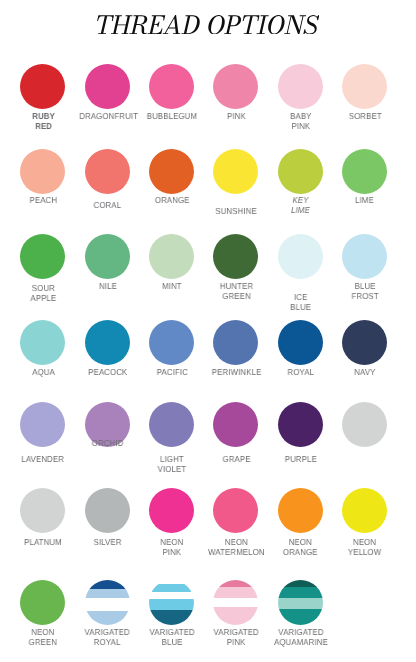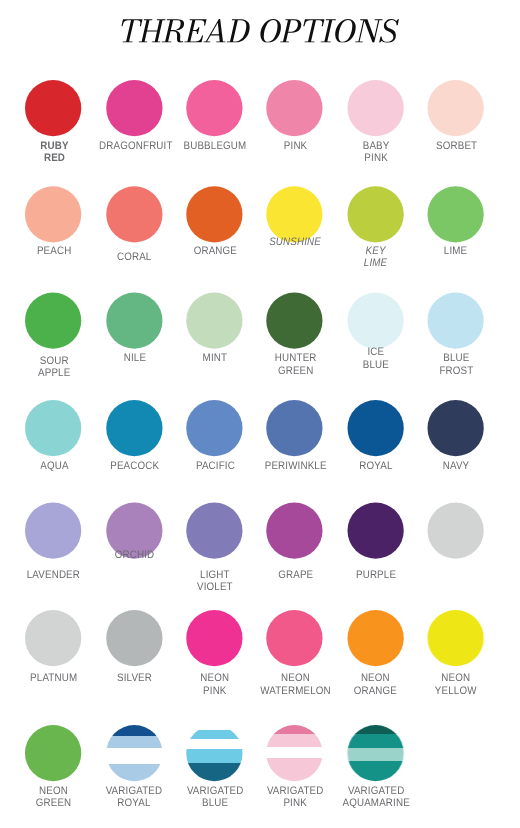--- a/index.html
+++ b/index.html
@@ -100,21 +100,21 @@
       <div class="cell" style="left: 75.5px; top: 0px;">
         <div class="swatch" style="top: 148.9px; background: rgb(242, 117, 109);"></div>
         <div class="label" style="top: 201px;"><span>CORAL</span></div>
       </div>
       <div class="cell" style="left: 139.9px; top: 0px;">
         <div class="swatch" style="top: 148.9px; background: rgb(227, 96, 37);"></div>
         <div class="label" style="top: 196.4px;"><span>ORANGE</span></div>
       </div>
       <div class="cell" style="left: 204.25px; top: 0px;">
         <div class="swatch" style="top: 148.9px; background: rgb(250, 230, 50);"></div>
-        <div class="label" style="top: 189px; font-style: italic;"><span>SUNSHINE</span></div>
+        <div class="label" style="top: 207px;"><span>SUNSHINE</span></div>
       </div>
       <div class="cell" style="left: 268.6px; top: 0px;">
         <div class="swatch" style="top: 148.9px; background: rgb(186, 206, 62);"></div>
         <div class="label" style="top: 196.4px; font-style: italic;"><span>KEY
 LIME</span></div>
       </div>
       <div class="cell" style="left: 332.95px; top: 0px;">
         <div class="swatch" style="top: 148.9px; background: rgb(124, 199, 101);"></div>
         <div class="label" style="top: 196.4px;"><span>LIME</span></div>
       </div>
@@ -131,21 +131,21 @@
         <div class="swatch" style="top: 234.1px; background: rgb(195, 220, 187);"></div>
         <div class="label" style="top: 281.8px;"><span>MINT</span></div>
       </div>
       <div class="cell" style="left: 204.25px; top: 0px;">
         <div class="swatch" style="top: 234.1px; background: rgb(64, 106, 53);"></div>
         <div class="label" style="top: 281.8px;"><span>HUNTER
 GREEN</span></div>
       </div>
       <div class="cell" style="left: 268.6px; top: 0px;">
         <div class="swatch" style="top: 234.1px; background: rgb(222, 241, 245);"></div>
-        <div class="label" style="top: 277px; text-decoration: underline;"><span>ICE
+        <div class="label" style="top: 293px; text-decoration: underline;"><span>ICE
 BLUE</span></div>
       </div>
       <div class="cell" style="left: 332.95px; top: 0px;">
         <div class="swatch" style="top: 234.1px; background: rgb(191, 227, 240);"></div>
         <div class="label" style="top: 281.8px;"><span>BLUE
 FROST</span></div>
       </div>
       <div class="cell" style="left: 11.15px; top: 0px;">
         <div class="swatch" style="top: 319.6px; background: rgb(139, 212, 212);"></div>
         <div class="label" style="top: 367.5px;"><span>AQUA</span></div>

